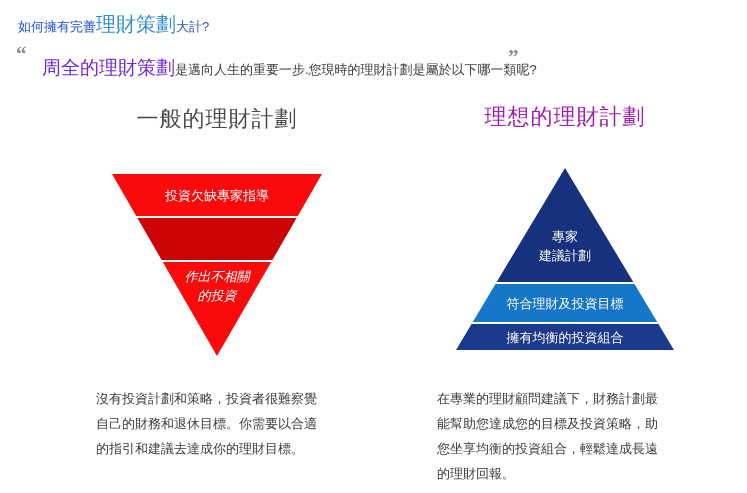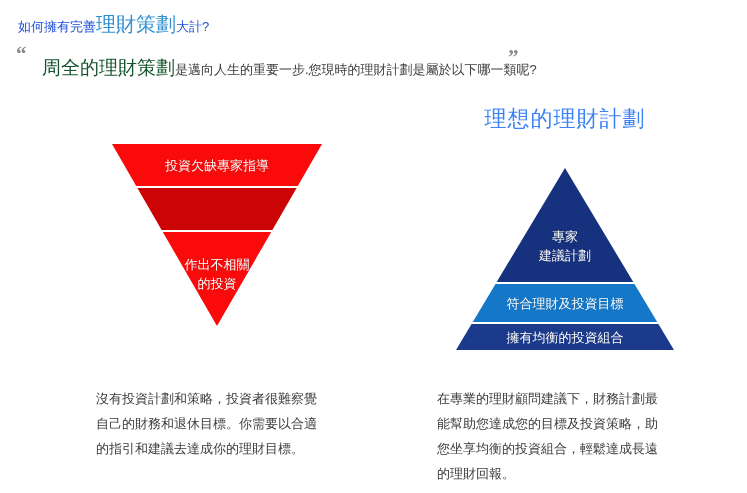--- a/index.html
+++ b/index.html
@@ -61,21 +61,21 @@
   }
   .quote-line {
     position: absolute;
     left: 26px;
     top: 14px;
     white-space: nowrap;
     line-height: 1;
   }
   .quote-line .lead {
     font-size: 19px;
-    color: #14532d;
+    color: #6d28d9;
     vertical-align: baseline;
   }
   .quote-line .rest {
     font-size: 13px;
     color: #3b3b3b;
     vertical-align: baseline;
   }
 
   
   .col {
@@ -87,21 +87,21 @@
   .col-right { left: 400px; }
 
   .col-title {
     text-align: center;
     font-size: 22px;
     line-height: 1;
     letter-spacing: 1px;
     height: 30px;
   }
   .col-title.grey { color: #4a4a4a; }
-  .col-title.blue { color: #3b82f6; }
+  .col-title.blue { color: #a21caf; font-family: Liberation Mono, monospace; }
 
   
   .pyramid {
     position: relative;
     margin: 0 auto;
   }
   .pyr-inverted { width: 210px; height: 182px; margin-top: 36px; }
   .pyr-upright  { width: 218px; height: 182px; margin-top: 30px; }
 
   .band {
@@ -129,21 +129,21 @@
     -webkit-clip-path: polygon(0% 0%, 100% 0%, 50% 100%);
     clip-path: polygon(0% 0%, 100% 0%, 50% 100%);
   }
   .inv-slice { position: absolute; left: 0; width: 100%; }
   .inv-s1 { top: 0px;  height: 42px; background: #FA0A0A; }
   .inv-s2 { top: 44px; height: 42px; background: #CB0505; }
   .inv-s3 { top: 88px; height: 94px; background: #FA0A0A; }
 
   .inv-lbl1 { top: 0px;  height: 42px; }
   .inv-lbl2 { top: 44px; height: 42px; }
-  .inv-lbl3 { top: 104px; height: 52px; }
+  .inv-lbl3 { top: 86px; height: 52px; font-style: italic; }
 
   
   .up-shape {
     position: absolute;
     inset: 0;
     -webkit-clip-path: polygon(50% 0%, 100% 100%, 0% 100%);
     clip-path: polygon(50% 0%, 100% 100%, 0% 100%);
   }
   .up-slice { position: absolute; left: 0; width: 100%; }
   .up-s1 { top: 0px;   height: 114px; background: #16317D; }
@@ -174,20 +174,21 @@
 
 <div class="quote-block">
   <span class="qmark open">“</span>
   <span class="qmark close">”</span>
   <div class="quote-line">
     <span class="lead">周全的理財策劃</span><span class="rest">是邁向人生的重要一步.您現時的理財計劃是屬於以下哪一類呢?</span>
   </div>
 </div>
 
 <div class="col col-left">
+  <div class="col-title grey">一般的理財計劃</div>
 
   <div class="pyramid pyr-inverted">
     <div class="inv-shape">
       <div class="inv-slice inv-s1"></div>
       <div class="inv-slice inv-s2"></div>
       <div class="inv-slice inv-s3"></div>
     </div>
     <div class="band inv-lbl1">
       <span class="band-text">投資欠缺專家指導</span>
     </div>

